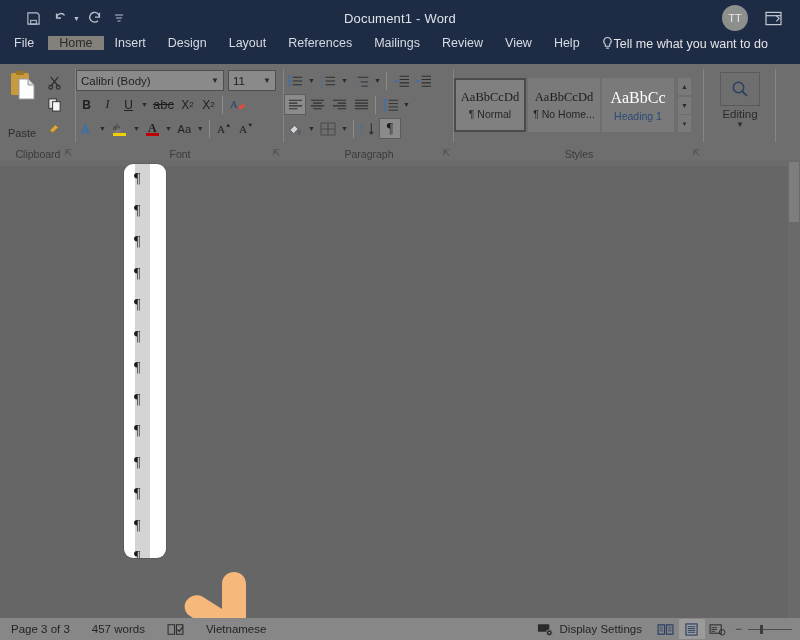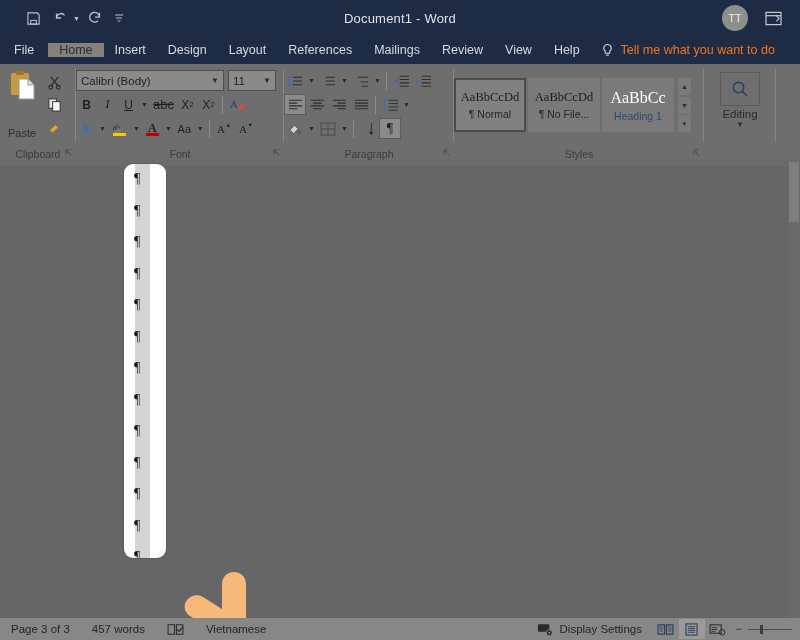--- a/index.html
+++ b/index.html
@@ -38,31 +38,31 @@
     font-size: 11px; display: flex; align-items: center; justify-content: center;
   }
   .ribbon-display {
     width: 22px; height: 22px; display: flex; align-items: center; justify-content: center;
     color: #c3c8d2;
   }
 
   
   .tabstrip {
     position: absolute; top: 36px; left: 0; width: 800px; height: 28px;
-    background: #1d2b45; display: flex; align-items: center;
+    background: #1d2b45; display: flex; align-items: flex-start;
   }
   .tab {
     display: flex; align-items: center; padding: 0 11px;
     font-size: 12.5px; color: #d7dbe3; white-space: nowrap;
   }
   .tab.file { padding: 0 14px; }
   .tab.active { background: #84807b; color: #2c2c2c; }
   .tellme {
-    display: flex; align-items: center; gap: 7px;
-    padding: 0 10px; font-size: 12.5px; color: #f97316;
+    display: flex; align-items: center; 
+    padding: 0 10px; font-size: 12.5px; color: #e5e5e5;
   }
   .bulb { color: #cdd2dc; display: flex; }
 
   
   .ribbon {
     position: absolute; top: 64px; left: 0; width: 800px; height: 96px;
     background: #6e6e6e;
   }
   .ribbon-inner { position: relative; width: 100%; height: 100%; display: flex; }
   .group {
@@ -487,21 +487,21 @@
       </div>
 
       <div class="group g-styles">
         <div class="row" style="margin-top:6px">
           <div class="style-card sel">
             <span class="style-prev">AaBbCcDd</span>
             <span class="style-name">¶ Normal</span>
           </div>
           <div class="style-card">
             <span class="style-prev">AaBbCcDd</span>
-            <span class="style-name">¶ No File...</span>
+            <span class="style-name">¶ No Home...</span>
           </div>
           <div class="style-card">
             <span class="style-prev h1">AaBbCс</span>
             <span class="style-name" style="color:#2b4a73">Heading 1</span>
           </div>
           <div class="style-scroll">
             <div class="ss-btn">▲</div>
             <div class="ss-btn">▼</div>
             <div class="ss-btn">▾</div>
           </div>

